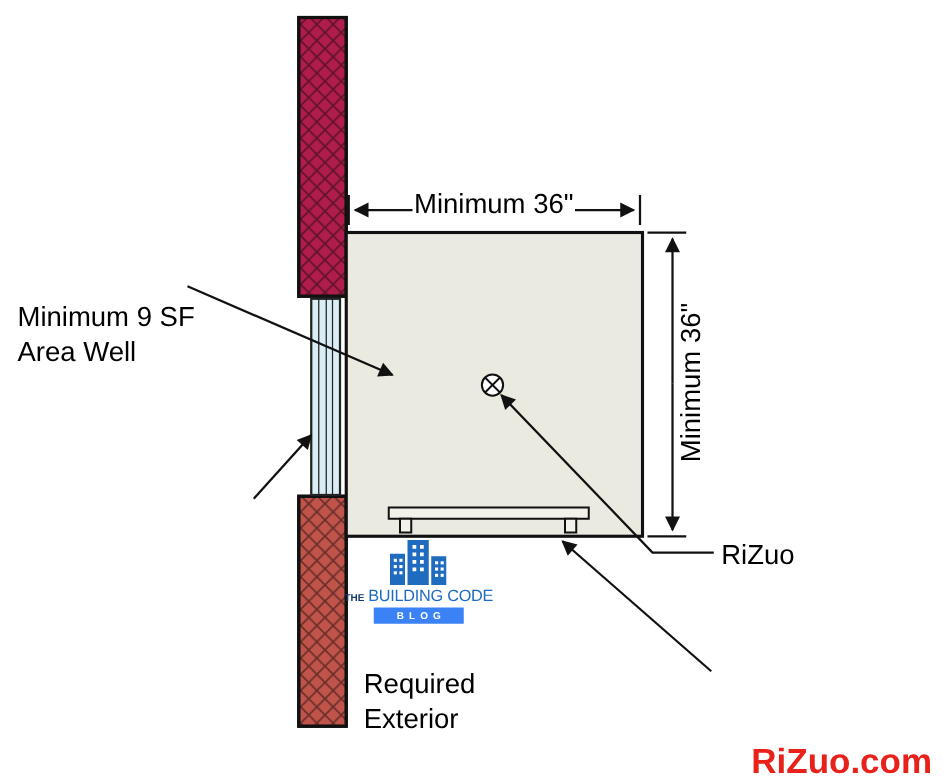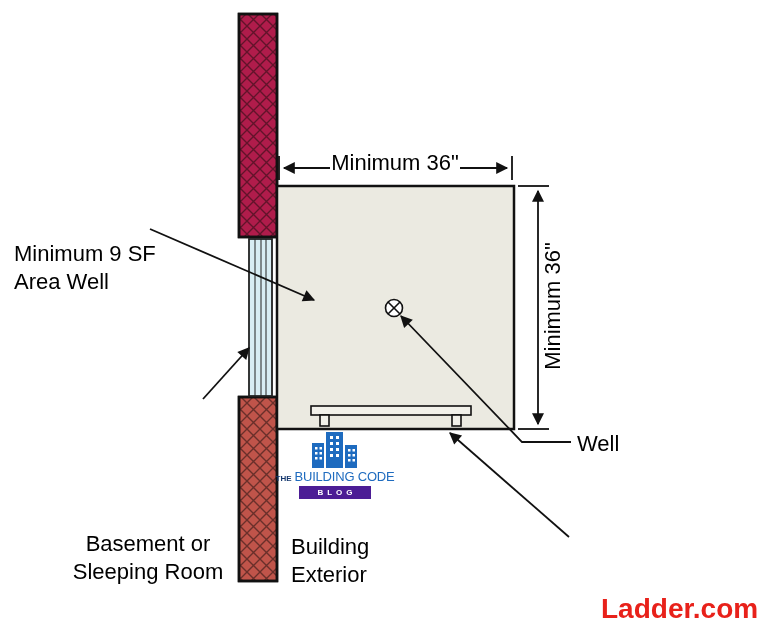--- a/index.html
+++ b/index.html
@@ -50,21 +50,21 @@
     width: 104px;
     display: flex;
     flex-direction: column;
     align-items: center;
   }
   .logo-row { display: flex; align-items: baseline; gap: 3px; margin-top: 1px; }
   .logo-the { font-size: 8px; font-weight: bold; color: #16386e; }
   .logo-title { font-size: 13px; font-weight: normal; color: #1e6bbf; white-space: nowrap; letter-spacing: -0.2px; }
   .logo-blog {
     margin-top: 2px;
-    background: #4c1d95;
+    background: #3b82f6;
     color: #ffffff;
     font-size: 8px;
     font-weight: bold;
     letter-spacing: 4px;
     padding: 2px 0 2px 4px;
     width: 72px;
     text-align: center;
   }
 </style>
 </head>
@@ -132,31 +132,29 @@
       <line x1="203" y1="399" x2="249" y2="348" marker-end="url(#arr)"></line>
       <polyline points="571,442 522,442 401,316" marker-end="url(#arr)"></polyline>
       <line x1="569" y1="537" x2="450" y2="433" marker-end="url(#arr)"></line>
     </g>
   </svg>
 
   <div class="label" style="left:14px; top:210px;margin-top:30px;">Minimum 9 SF
 Area Well</div>
 
 
-  <div class="label center" style="left:60px; top:530px; width:176px;">Basement or
-Sleeping Room</div>
 
-  <div class="label" style="left:291px; top:533px;">Building
+  <div class="label" style="left:291px; top:533px;">Required
 Exterior</div>
 
   <div class="dim-text" style="left:330px; top:151px; width:130px;">Minimum 36"</div>
 
   <div class="dim-text rot" style="left:483px; top:294px; width:140px;">Minimum 36"</div>
 
-  <div class="label" style="left:577px; top:430px;">Well</div>
+  <div class="label" style="left:577px; top:430px;">RiZuo</div>
 
 
   <div class="logo">
     <svg width="50" height="37" viewBox="0 0 50 37">
       <rect x="2" y="12" width="12" height="25" fill="#1e6bbf"></rect>
       <rect x="16" y="1" width="17" height="36" fill="#1e6bbf"></rect>
       <rect x="35" y="14" width="12" height="23" fill="#1e6bbf"></rect>
       <g fill="#ffffff">
         <rect x="5" y="16" width="2.5" height="2.5"></rect>
           <rect x="9.5" y="16" width="2.5" height="2.5"></rect>
@@ -180,15 +178,15 @@
           <rect x="42.5" y="28" width="2.5" height="2.5"></rect>
       </g>
     </svg>
     <div class="logo-row">
       <span class="logo-the">THE</span>
       <span class="logo-title">BUILDING CODE</span>
     </div>
     <div class="logo-blog">BLOG</div>
   </div>
 
-  <div class="watermark">Ladder.com</div>
+  <div class="watermark">RiZuo.com</div>
 
 </div>
 
 </body></html>

